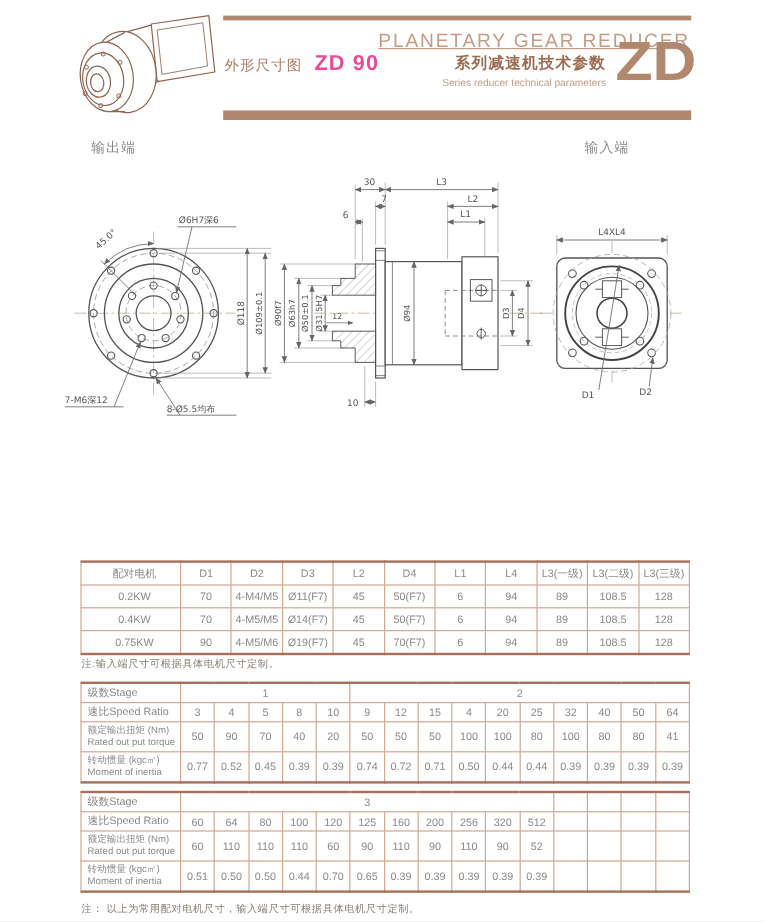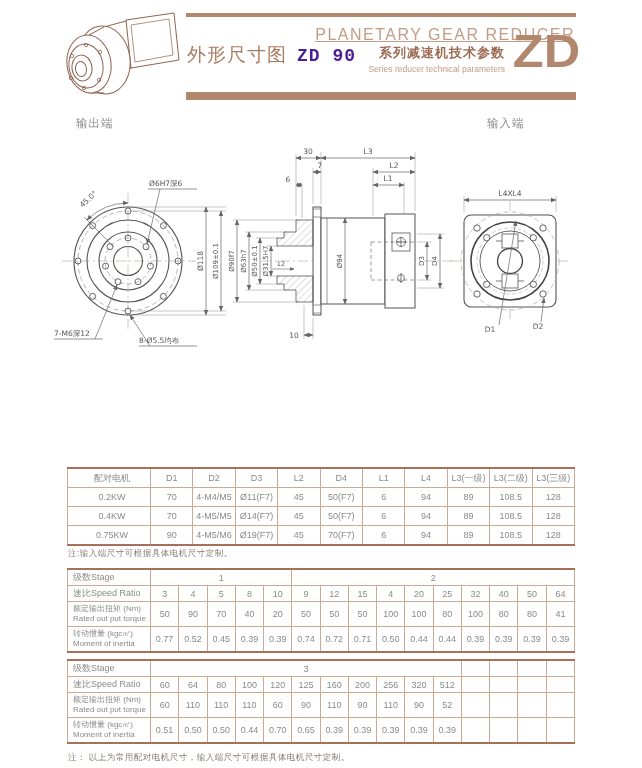--- a/index.html
+++ b/index.html
@@ -1,22 +1,22 @@
 <!DOCTYPE html>
 <html><head>
 <meta charset="utf-8">
 <style>
   html,body{margin:0;padding:0;background:#e8e8e8;}
   #page{position:relative;width:642px;height:768px;background:#ffffff;overflow:hidden;
         font-family:"Liberation Sans","DejaVu Sans",sans-serif;}
   .abs{position:absolute;}
   
   #title-row{position:absolute;left:187px;top:42px;display:flex;align-items:baseline;gap:10px;}
-  #title-zh{font-size:19px;color:#a97c62;letter-spacing:1px;}
-  #title-model{font-size:18px;font-weight:bold;color:#4c1d95;letter-spacing:1px;font-family:Liberation Mono, monospace;}
+  #title-zh{font-size:12px;color:#a97c62;letter-spacing:1px;}
+  #title-model{font-size:18px;font-weight:bold;color:#ec4899;letter-spacing:1px;}
   #brand-en{position:absolute;right:67px;top:26px;font-size:16px;color:#c49c86;letter-spacing:1.5px;text-decoration:underline;}
   #brand-zh{position:absolute;right:137px;top:44px;font-size:13px;font-weight:bold;color:#9c6c52;letter-spacing:1px;}
   #brand-sub{position:absolute;right:137px;top:64px;font-size:8.5px;color:#c49c86;}
   #zd-logo{position:absolute;right:62px;top:28px;font-size:46px;line-height:1;font-weight:900;
            color:#b1886e;transform:scaleX(1.1);transform-origin:right;}
   .bar{position:absolute;left:186px;width:390px;background:#b1886e;}
   #bar-top{top:13px;height:4px;}
   #bar-bottom{top:92px;height:8px;}
   .end-label{position:absolute;top:116px;font-size:11.5px;color:#8a8a8a;letter-spacing:1px;}
   #output-end{left:76px;} #input-end{left:487px;}

